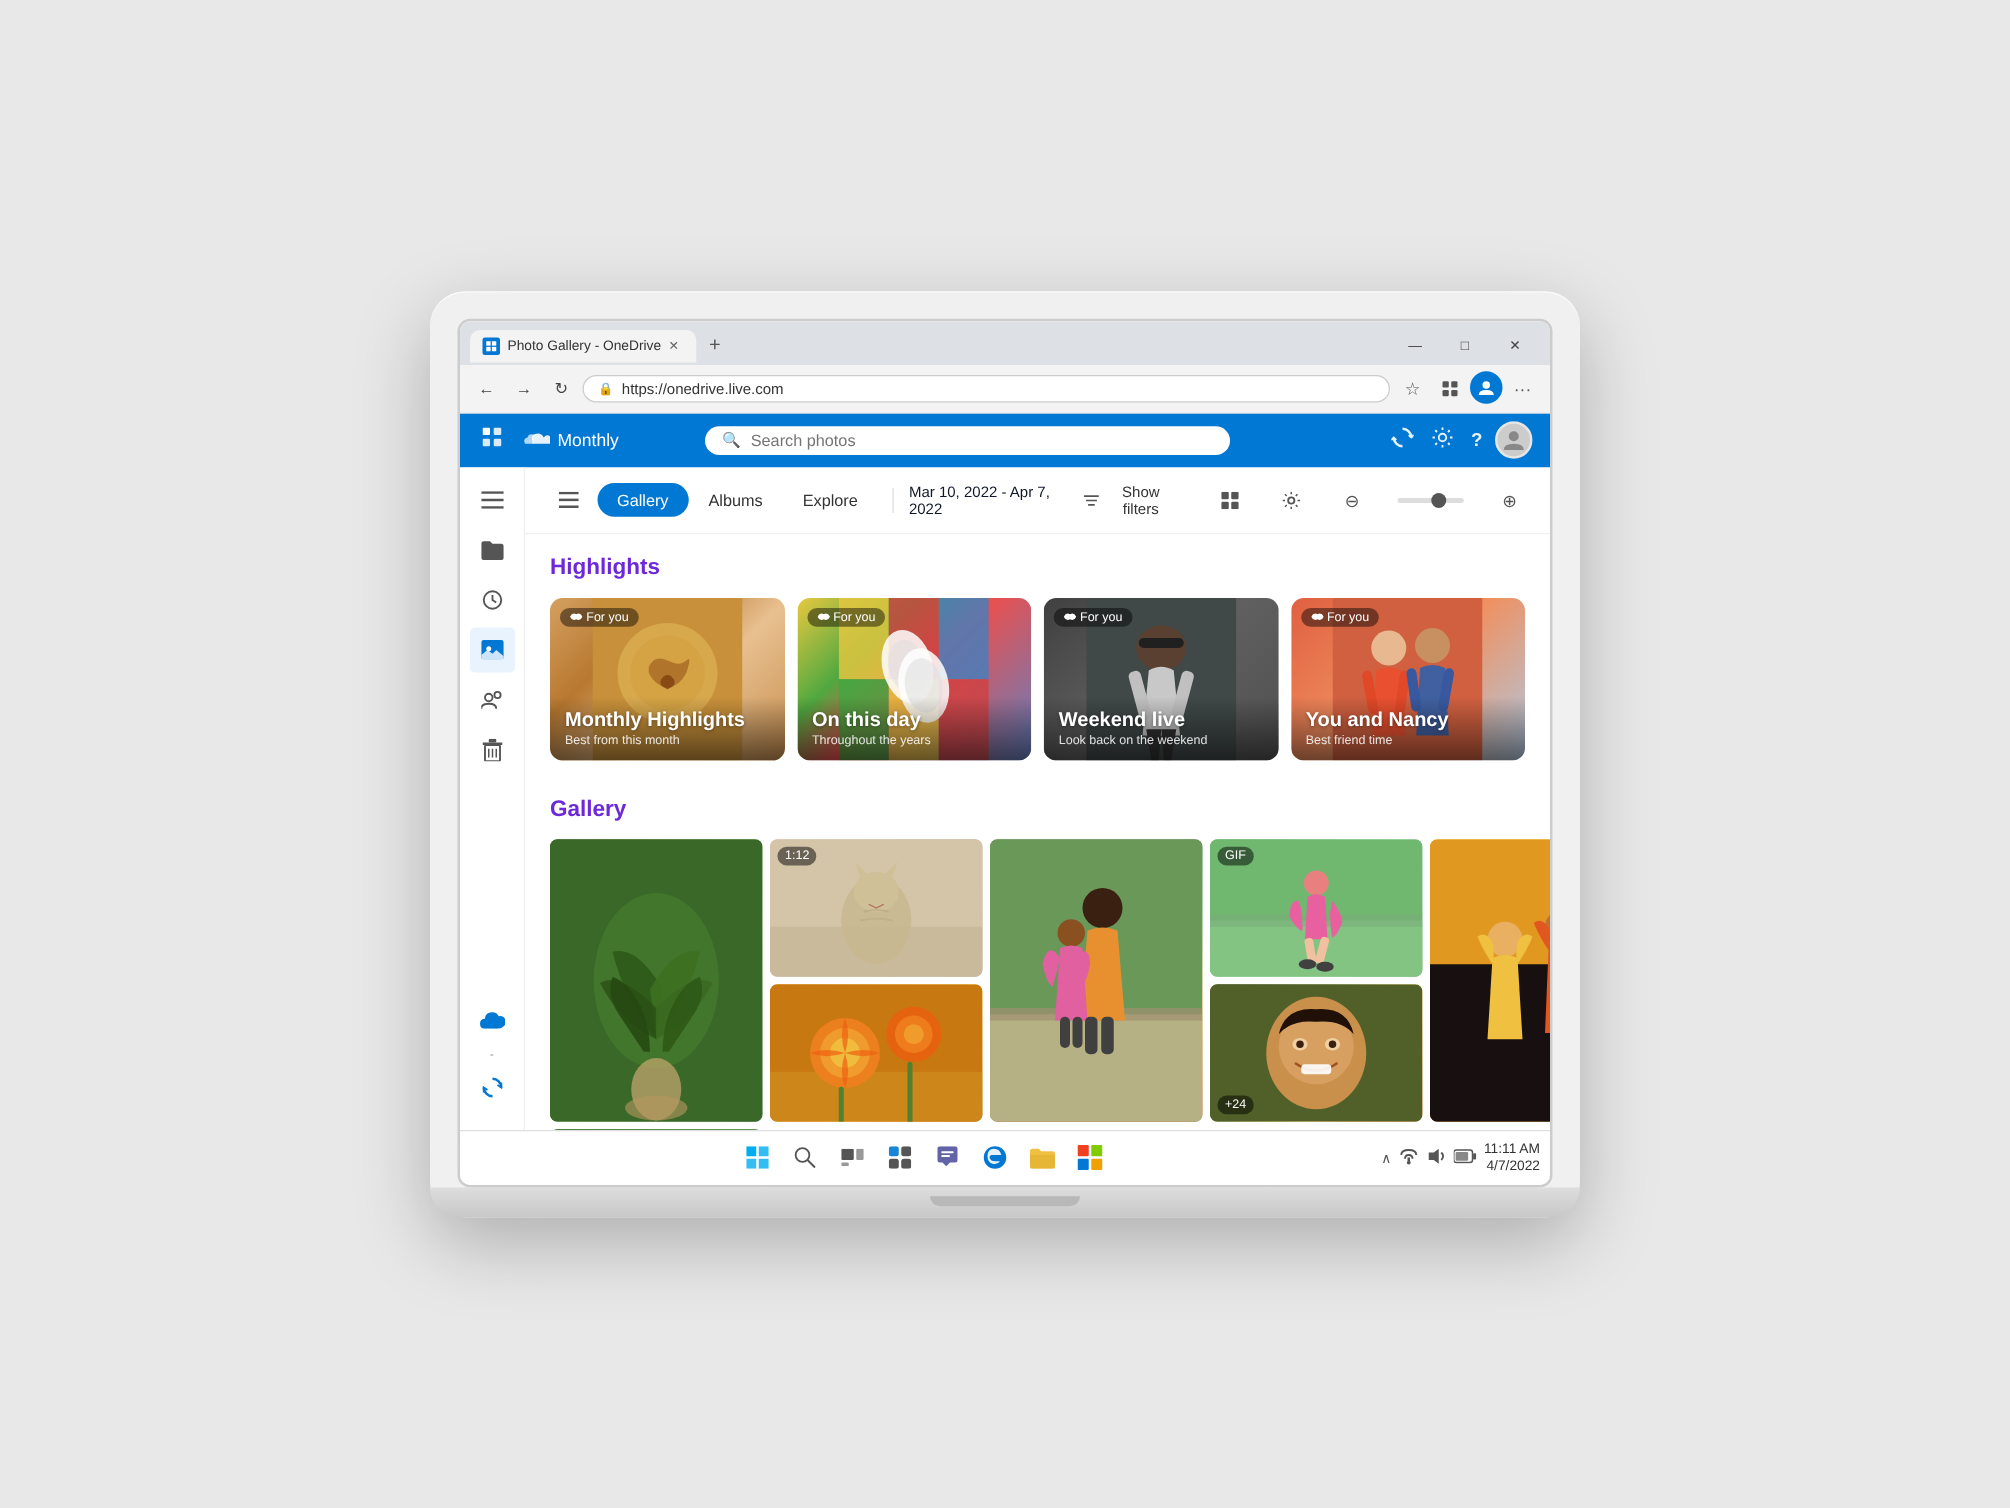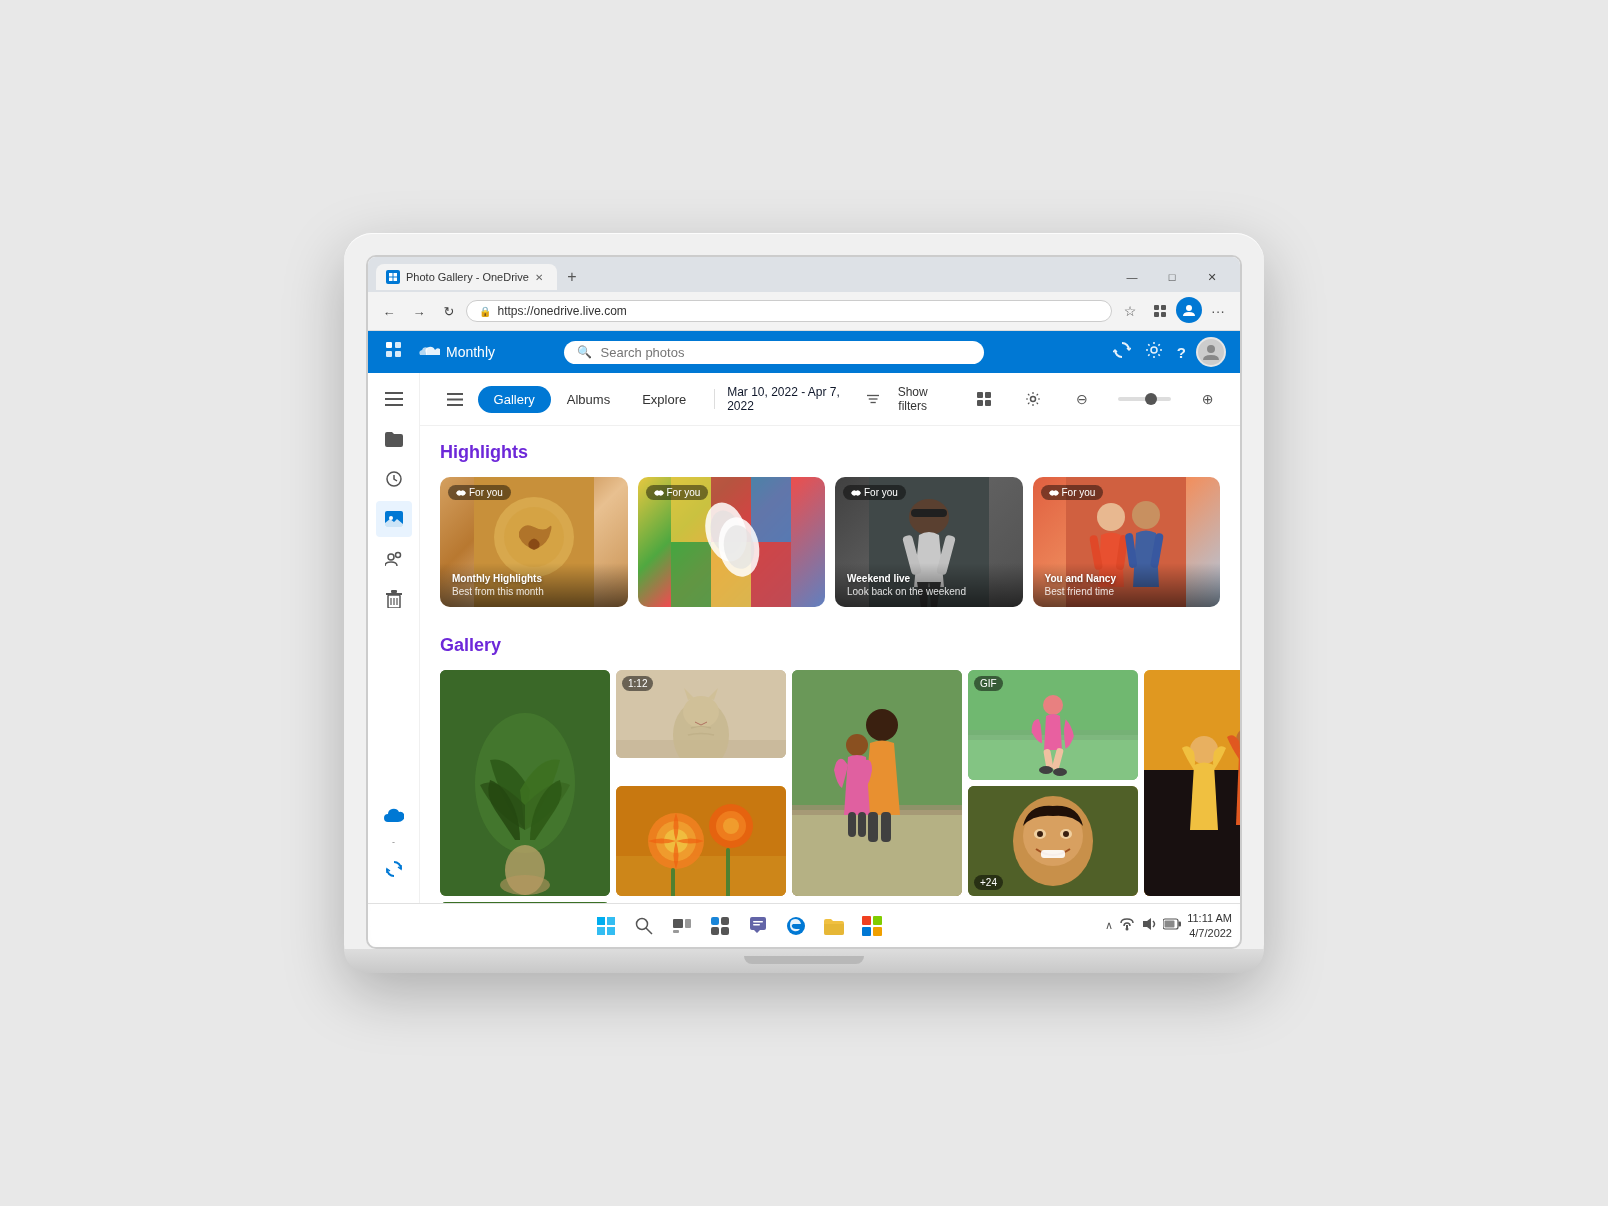--- a/index.html
+++ b/index.html
@@ -392,21 +392,21 @@
       color: white;
       font-size: 10px;
       padding: 2px 8px;
       border-radius: 10px;
       display: flex;
       align-items: center;
       gap: 3px;
     }
     .highlight-card-title {
       color: white;
-      font-size: 10px;
+      font-size: 16px;
       font-weight: 600;
       text-shadow: 0 1px 3px rgba(0,0,0,0.4);
     }
     .highlight-card-sub {
       color: rgba(255,255,255,0.85);
       font-size: 10px;
       margin-top: 2px;
     }
     .gallery-item {
       border-radius: 6px;
@@ -749,20 +749,24 @@
                   <ellipse cx="68" cy="70" rx="20" ry="30" fill="white" opacity="0.85" transform="rotate(-10,68,70)"></ellipse>
                   <ellipse cx="68" cy="70" rx="15" ry="22" fill="#e0e0e0" opacity="0.6" transform="rotate(-10,68,70)"></ellipse>
                 </svg>
               </div>
               <div class="for-you-badge">
                 <svg width="10" height="8" viewBox="0 0 10 8">
                     <path d="M0 4 Q2 0 5 2 Q8 0 10 4 Q8 8 5 6 Q2 8 0 4Z" fill="white"></path>
                   </svg>
                 <span>For you</span>
               </div>
+              <div class="highlight-card-overlay">
+                <div class="highlight-card-title">On this day</div>
+                <div class="highlight-card-sub">Throughout the years</div>
+              </div>
             </div>
 
             <div class="highlight-card hc-girl">
               <div style="width:100%;height:100%;display:flex;align-items:center;justify-content:center;background:linear-gradient(135deg,#404040,#606060,#505050);">
                 <svg width="120" height="130" viewBox="0 0 120 130">
                   <rect width="120" height="130" fill="#404848"></rect>
 
                   <ellipse cx="60" cy="40" rx="20" ry="18" fill="#5a4030"></ellipse>
                   <rect x="42" y="32" width="36" height="8" rx="4" fill="#202020"></rect>
                   <path d="M50 58 Q60 52 70 58 L75 110 L45 110 Z" fill="#c8c8c8"></path>
@@ -825,21 +829,21 @@
                 <path d="M85 160 Q110 130 120 90 Q100 85 80 120 Z" fill="#3d7020" opacity="0.9"></path>
                 <path d="M85 160 Q55 145 40 115 Q55 105 85 135 Z" fill="#2a5015" opacity="0.8"></path>
                 <path d="M85 160 Q115 145 130 115 Q115 105 85 135 Z" fill="#3a6820" opacity="0.8"></path>
                 <path d="M75 170 Q65 155 55 140 Q45 125 50 110 Q65 115 75 140 Q80 155 80 170 Z" fill="#254810" opacity="0.85"></path>
                 <path d="M95 170 Q105 155 115 140 Q125 125 120 110 Q105 115 95 140 Q90 155 90 170 Z" fill="#2d5815" opacity="0.85"></path>
                 <ellipse cx="85" cy="200" rx="20" ry="25" fill="#c8a870" opacity="0.7"></ellipse>
                 <ellipse cx="85" cy="215" rx="25" ry="10" fill="#b89860" opacity="0.6"></ellipse>
               </svg>
             </div>
 
-            <div class="gallery-item bg-cat" style="height:88px;">
+            <div class="gallery-item bg-cat" style="height:110px;">
               <div class="gallery-badge">1:12</div>
               <svg width="170" height="110" viewBox="0 0 170 110">
                 <rect width="170" height="110" fill="#d4c5a8"></rect>
                 <rect x="0" y="70" width="170" height="40" fill="#c0b090" opacity="0.5"></rect>
 
                 <ellipse cx="85" cy="65" rx="28" ry="35" fill="#c8b890" opacity="0.9"></ellipse>
                 <ellipse cx="85" cy="42" rx="18" ry="16" fill="#d0c098"></ellipse>
                 <polygon points="72,30 68,18 78,28" fill="#d0c098"></polygon>
                 <polygon points="98,30 102,18 92,28" fill="#d0c098"></polygon>
                 <ellipse cx="79" cy="44" r="4" fill="#5a4530"></ellipse>

